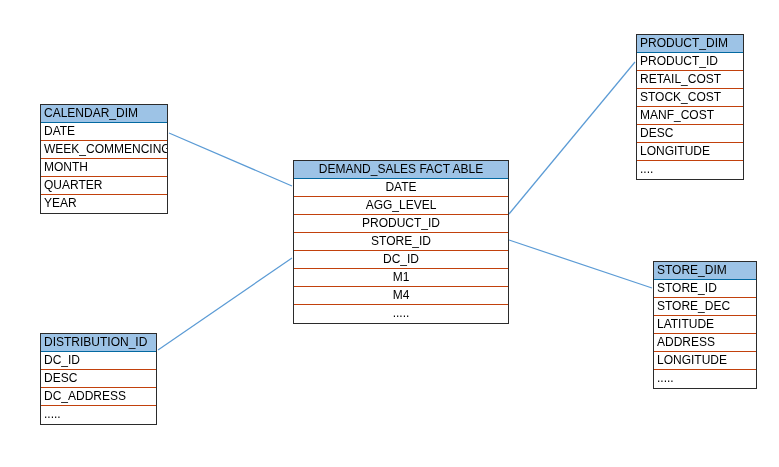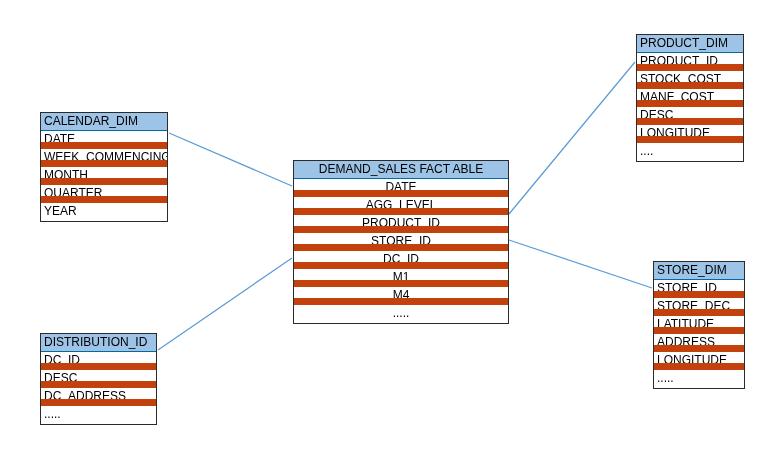--- a/index.html
+++ b/index.html
@@ -42,40 +42,40 @@
     white-space: nowrap;
     overflow: hidden;
   }
   .entity-row {
     box-sizing: border-box;
     height: 18px;
     line-height: 17px;
     font-size: 12px;
     color: #000000;
     padding: 0 3px;
-    border-bottom: 7px solid #c2410c;
+    border-bottom: 1px solid #c2410c;
     white-space: nowrap;
     overflow: hidden;
     background: #ffffff;
   }
   .entity-row.last {
     border-bottom: none;
   }
 </style>
 </head>
 <body>
 
 <div id="canvas">
   <svg id="connectors" viewBox="0 0 779 467" width="779" height="467">
       <line x1="169" y1="133" x2="292" y2="186" stroke="#5b9bd5" stroke-width="1.2"></line>
       <line x1="509" y1="214" x2="635" y2="62" stroke="#5b9bd5" stroke-width="1.2"></line>
       <line x1="509" y1="240" x2="652" y2="288" stroke="#5b9bd5" stroke-width="1.2"></line>
       <line x1="158" y1="350" x2="292" y2="258" stroke="#5b9bd5" stroke-width="1.2"></line>
     </svg>
-<div class="entity" style="left: 40px; top: 104px; width: 128px; margin-top: 8px;">
+<div class="entity" style="left: 40px; top: 104px; width: 128px;">
       <div class="entity-header">CALENDAR_DIM</div>
       <div class="entity-row">DATE</div>
       <div class="entity-row">WEEK_COMMENCING</div>
       <div class="entity-row">MONTH</div>
       <div class="entity-row">QUARTER</div>
       <div class="entity-row last">YEAR</div>
     </div>
     <div class="entity" style="left: 293px; top: 160px; width: 216px; text-align: center;">
       <div class="entity-header">DEMAND_SALES FACT ABLE</div>
       <div class="entity-row">DATE</div>
@@ -83,27 +83,28 @@
       <div class="entity-row">PRODUCT_ID</div>
       <div class="entity-row">STORE_ID</div>
       <div class="entity-row">DC_ID</div>
       <div class="entity-row">M1</div>
       <div class="entity-row">M4</div>
       <div class="entity-row last">.....</div>
     </div>
     <div class="entity" style="left: 636px; top: 34px; width: 108px;">
       <div class="entity-header">PRODUCT_DIM</div>
       <div class="entity-row">PRODUCT_ID</div>
+      <div class="entity-row">RETAIL_COST</div>
       <div class="entity-row">STOCK_COST</div>
       <div class="entity-row">MANF_COST</div>
       <div class="entity-row">DESC</div>
       <div class="entity-row">LONGITUDE</div>
       <div class="entity-row last">....</div>
     </div>
-    <div class="entity" style="left: 653px; top: 261px; width: 92px;">
+    <div class="entity" style="left: 653px; top: 261px; width: 104px;">
       <div class="entity-header">STORE_DIM</div>
       <div class="entity-row">STORE_ID</div>
       <div class="entity-row">STORE_DEC</div>
       <div class="entity-row">LATITUDE</div>
       <div class="entity-row">ADDRESS</div>
       <div class="entity-row">LONGITUDE</div>
       <div class="entity-row last">.....</div>
     </div>
     <div class="entity" style="left: 40px; top: 333px; width: 117px;">
       <div class="entity-header">DISTRIBUTION_ID</div>

